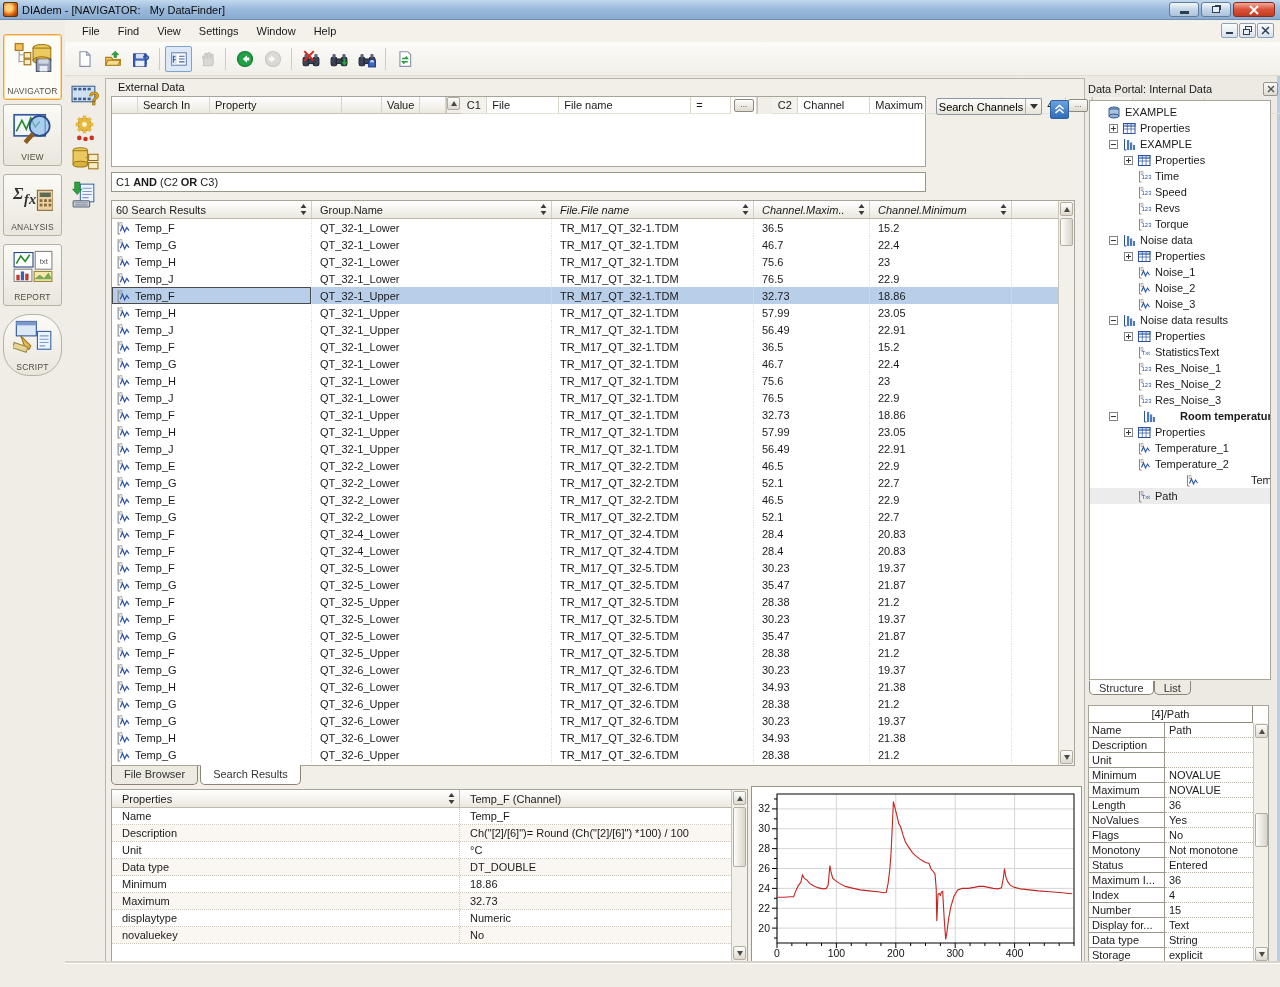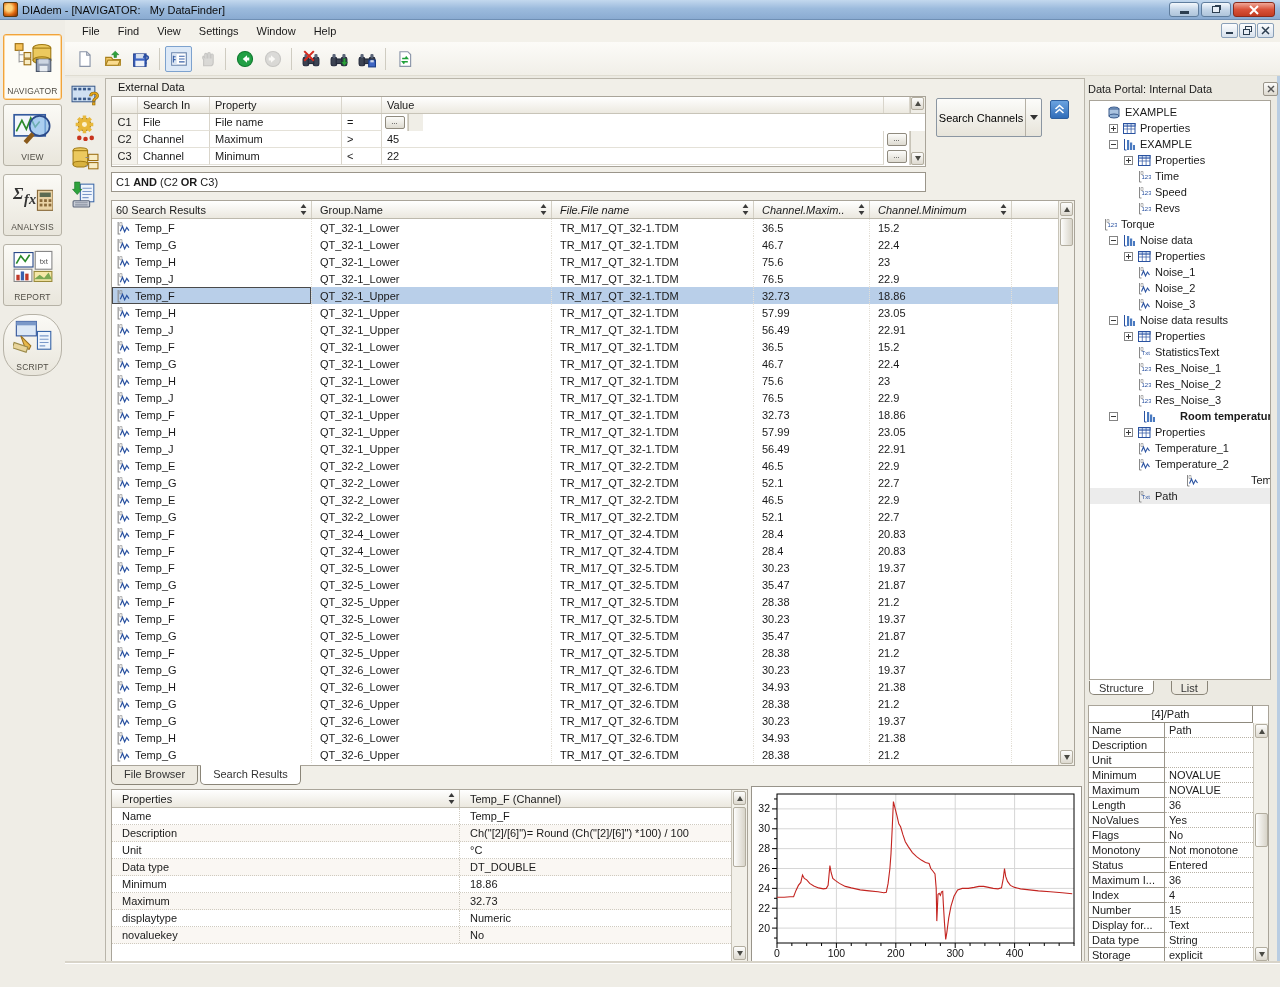--- a/index.html
+++ b/index.html
@@ -56,37 +56,37 @@
   .stripicon { position:absolute; left:6px; width:28px; height:28px; }
   .stripicon svg { width:28px; height:28px; }
 
   
   .main { position:absolute; left:105px; top:78px; width:980px; height:885px;
     background:#f1efe8; border:1px solid #b9b5aa; }
   .ext-label { position:absolute; left:12px; top:2px; font-size:11px; color:#111; }
 
   
   .cond-grid { position:absolute; left:5px; top:17px; width:815px; height:71px;
-    border:1px solid #a9a499; background:#fff; display:flex; flex-direction:column; }
+    border:1px solid #a9a499; background:#fff; display:flex; flex-direction:row; }
   .cg-row { display:flex; height:17px; flex:0 0 17px; }
   .cg-row.hdr { background:linear-gradient(#ffffff,#ece9e0); border-bottom:1px solid #c8c4b8; }
   .cg-cell { border-right:1px solid #d9d5cb; padding:2px 5px; overflow:hidden; white-space:nowrap; }
   .cg-row:not(.hdr) .cg-cell { border-bottom:1px solid #e4e1d8; }
   .cg-id { width:26px; flex:0 0 26px; text-align:center; background:#f4f2ec; }
   .cg-row.hdr .cg-id { background:transparent; }
   .cg-si { width:72px; flex:0 0 72px; }
   .cg-prop { width:132px; flex:0 0 132px; }
   .cg-op { width:40px; flex:0 0 40px; }
   .cg-val { flex:1; }
   .cg-dots { width:26px; flex:0 0 26px; display:flex; align-items:center; justify-content:center; border-right:1px solid #d9d5cb; }
   .dots-btn { width:20px; height:13px; border:1px solid #8f8a7e; border-radius:2px;
     background:linear-gradient(#fcfcfa,#dedbd1); font-size:8px; line-height:9px; text-align:center; color:#222; }
   .cg-sb { width:15px; flex:0 0 15px; background:#f0eee7; border-left:1px solid #c8c4b8; position:relative; }
 
-  .search-btn { position:absolute; left:830px; top:19px; width:106px; height:39px;
+  .search-btn { position:absolute; left:830px; top:19px; width:106px; height:17px;
     border:1px solid #8b96a2; border-radius:2px; background:linear-gradient(#fcfcfa,#e7e4da);
     font-family:inherit; font-size:11px; display:flex; align-items:center; }
   .search-btn .lbl { flex:1; text-align:center; }
   .search-btn .dd { width:16px; height:100%; border-left:1px solid #b5b0a5; display:flex; align-items:center; justify-content:center; }
   .tri-down { width:0; height:0; border-left:4px solid transparent; border-right:4px solid transparent; border-top:5px solid #333; }
   .collapse-btn { position:absolute; left:944px; top:21px; width:19px; height:19px; border:1px solid #2e5f9e; border-radius:2px;
     background:linear-gradient(#6ba3e0,#2f6cb8); display:flex; align-items:center; justify-content:center; }
 
   .logic-box { position:absolute; left:5px; top:93px; width:815px; height:20px; background:#fff;
     border:1px solid #9a958a; padding:3px 4px; white-space:pre; }
@@ -161,21 +161,21 @@
   .titem.bold .lbl { font-weight:bold; }
   .titem.sel { background:#ececec; }
   .exp { width:9px; height:9px; flex:0 0 9px; border:1px solid #848484; background:#fff; margin-right:4px;
     position:relative; }
   .exp:before, .exp.minus:before { content:""; position:absolute; left:1px; right:1px; top:3px; height:1px; background:#3a3a3a; }
   .exp.plus:after { content:""; position:absolute; top:1px; bottom:1px; left:3px; width:1px; background:#3a3a3a; }
   .exp.none { visibility:hidden; }
   .ticon { width:15px; height:13px; flex:0 0 15px; }
   .ticon svg { width:14px; height:13px; }
 
-  .portal-tabs { position:absolute; left:1px; top:603px; height:14px; display:flex; gap:17px; }
+  .portal-tabs { position:absolute; left:1px; top:603px; height:14px; display:flex; gap:0; }
   .portal-tabs .tab { padding:1px 9px 2px 9px; }
 
   .portal-grid { position:absolute; left:0; top:627px; width:181px; height:258px; background:#fff; border:1px solid #a9a499; }
   .pg-hdr { height:17px; border-bottom:1px solid #8f8a7e; display:flex; align-items:center; justify-content:center;
     background:#fff; border-right:1px solid #8f8a7e; margin-right:15px; }
   .pg-body { position:absolute; left:0; top:17px; right:15px; bottom:0; }
   .pg-row { display:flex; height:15px; }
   .pg-label { width:76px; flex:0 0 76px; border-right:1px solid #9a958a; border-bottom:1px solid #9a958a;
     padding:1px 3px; white-space:nowrap; overflow:hidden; background:#fff; }
   .pg-value { flex:1; border-bottom:1px dotted #b8b2a6; padding:1px 4px; white-space:nowrap; overflow:hidden; }
@@ -1217,21 +1217,21 @@
         </div>
         <div class="titem" style="padding-left: 34px;">
           <span class="exp none"></span>
           <span class="ticon"><svg viewBox="0 0 13 13">
               <path d="M2 1v11h2" stroke="#888" fill="none"></path>
               <path d="M3.5 1.5h2v3h-2z" fill="none" stroke="#888" stroke-width=".6"></path>
               <text x="4" y="8.5" font-size="6" fill="#2a52a0" font-family="Liberation Sans,sans-serif">123</text>
             </svg></span>
           <span class="lbl">Revs</span>
         </div>
-        <div class="titem" style="">
+        <div class="titem" style="padding-left: 34px;">
           <span class="exp none"></span>
           <span class="ticon"><svg viewBox="0 0 13 13">
               <path d="M2 1v11h2" stroke="#888" fill="none"></path>
               <path d="M3.5 1.5h2v3h-2z" fill="none" stroke="#888" stroke-width=".6"></path>
               <text x="4" y="8.5" font-size="6" fill="#2a52a0" font-family="Liberation Sans,sans-serif">123</text>
             </svg></span>
           <span class="lbl">Torque</span>
         </div>
         <div class="titem" style="padding-left: 19px;">
           <span class="exp minus"></span>

